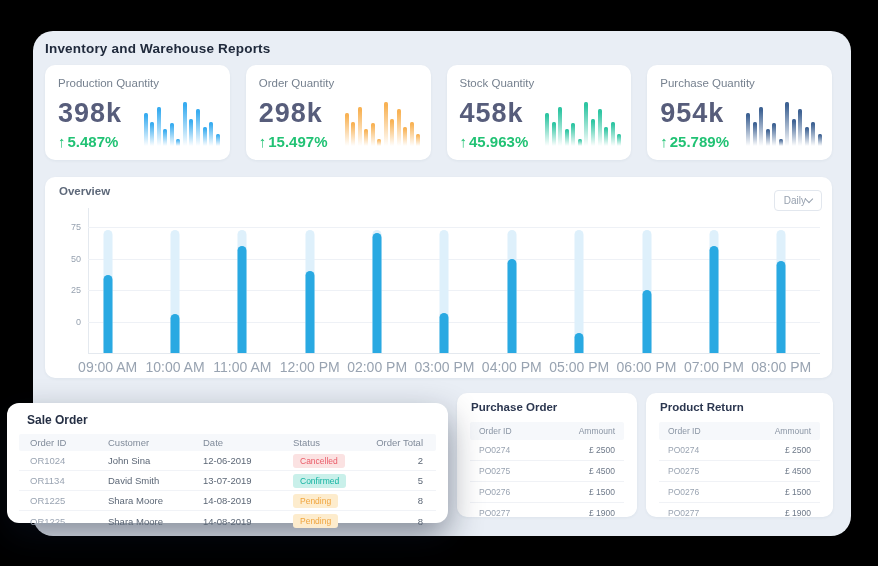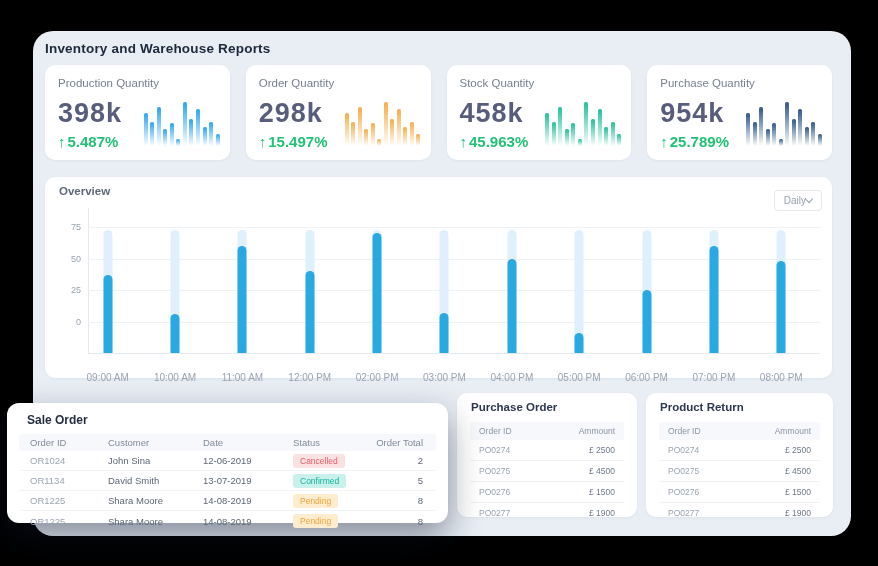--- a/index.html
+++ b/index.html
@@ -27,21 +27,21 @@
 
   .chart { position:absolute; left:0; top:0; right:0; bottom:0; }
   .gridline { position:absolute; left:43px; right:12px; height:1px; background:#eef1f6; }
   .ylab { position:absolute; left:0; width:36px; text-align:right; font-size:9px; color:#97a2b0; }
   .yaxis { position:absolute; left:43px; top:31px; height:145px; width:1px; background:#e4e9ef; }
   .xaxis { position:absolute; left:43px; right:12px; top:176px; height:1px; background:#e4e9ef; }
   .cols { position:absolute; left:29px; right:17px; top:0; height:176px; display:flex; }
   .col { flex:1; position:relative; }
   .track { position:absolute; bottom:0; left:50%; transform:translateX(-50%); width:9px; border-radius:5px; background:#def0fb; }
   .bar { position:absolute; bottom:0; left:50%; transform:translateX(-50%); width:9px; border-radius:5px 5px 0 0; background:#29a9e2; }
-  .xlab { position:absolute; top:195px; left:50%; transform:translateX(-50%); font-size:10px; color:#98a3b1; white-space:nowrap;text-align:right; }
+  .xlab { position:absolute; top:182px; left:50%; transform:translateX(-50%); font-size:14px; color:#98a3b1; white-space:nowrap;text-align:right; }
 
   #purchase-panel { left:424px; top:362px; width:180px; height:124px; }
   #product-panel  { left:613px; top:362px; width:187px; height:124px; }
   .mini-table { position:absolute; left:13px; right:13px; top:29px; }
   .mini-head { display:grid; grid-template-columns:1fr auto; padding:4px 9px; background:#f6f8fb; border-radius:2px; font-size:8.5px; color:#8a95a4; }
   .mini-row { display:grid; grid-template-columns:1fr auto; padding:5px 9px; border-bottom:1px solid #f0f2f6; font-size:8.5px; }
   .mini-row:last-child { border-bottom:none; }
   .mini-id { color:#9aa4b2; }
   .mini-amt { color:#6e7989; }
 

